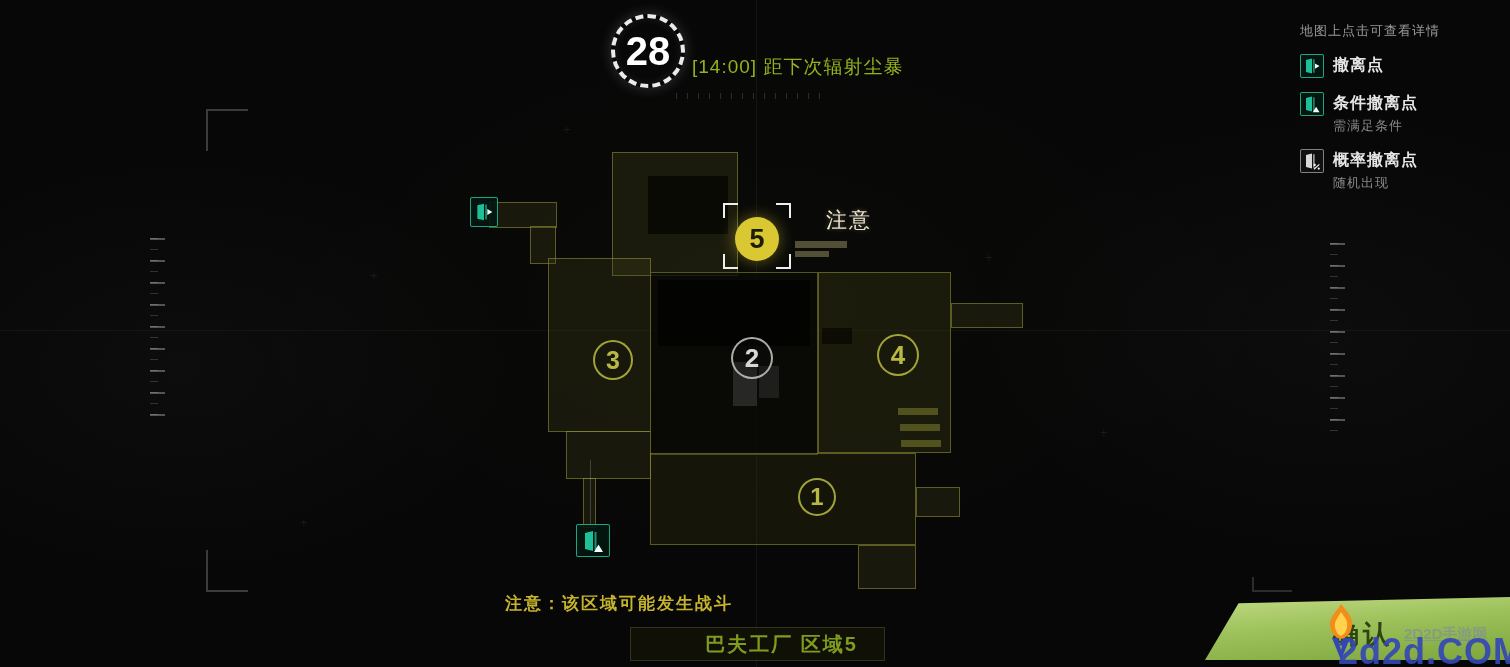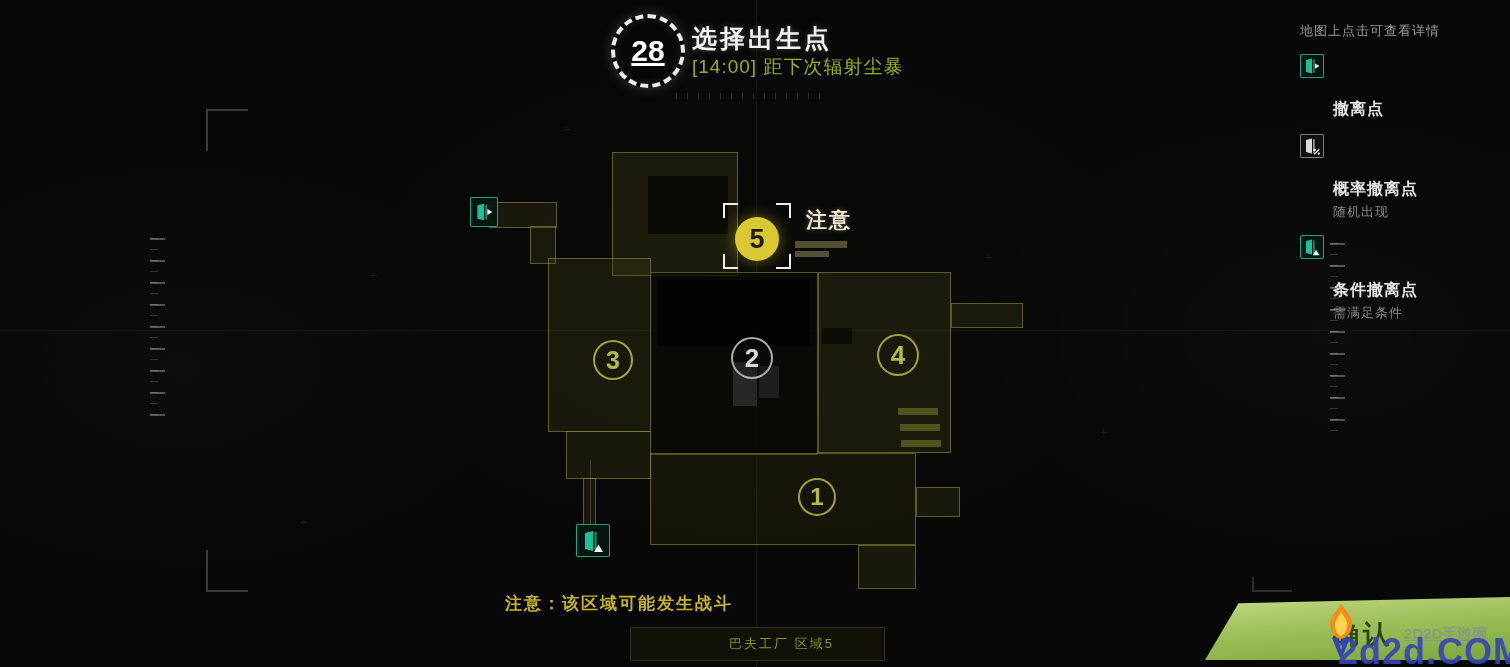--- a/index.html
+++ b/index.html
@@ -28,64 +28,64 @@
   .ruler .maj { width:15px; background:repeating-linear-gradient(180deg, rgba(255,255,255,0.30) 0 2px, transparent 2px 22px); }
   .ruler .min { width:8px;  background:repeating-linear-gradient(180deg, rgba(255,255,255,0.16) 0 1px, transparent 1px 11px); }
   #ruler-left  { left:150px; top:238px; width:15px; height:178px; }
   #ruler-right { left:1330px; top:243px; width:15px; height:192px; }
   .tickrow { position:absolute; left:676px; top:93px; width:152px; height:6px;
     background:repeating-linear-gradient(90deg, rgba(255,255,255,0.28) 0 1px, transparent 1px 11px); opacity:.55; }
   
   .timer-ring { position:absolute; left:611px; top:14px; width:74px; height:74px; border-radius:50%;
     border:4px dashed rgba(255,255,255,0.92); display:flex; align-items:center; justify-content:center;
     box-shadow:0 0 14px rgba(255,255,255,0.18), inset 0 0 10px rgba(255,255,255,0.08); }
-  .timer-num { color:#fff; font-size:30px; font-weight:bold;text-decoration:underline; }
+  .timer-num { color:#fff; font-size:40px; font-weight:bold; }
   .page-title { position:absolute; left:692px; top:22px; color:#f2f2f2; font-size:25px; font-weight:bold; letter-spacing:3px;
     text-shadow:0 0 6px rgba(255,255,255,0.25); }
   .page-sub { position:absolute; left:692px; top:54px; color:#93b31c; font-size:19px; font-weight:normal; letter-spacing:1px; }
   
   #legend { position:absolute; left:1300px; top:16px; width:200px; }
   .legend-title { color:#e8e8e8; font-size:18px; font-weight:bold; letter-spacing:2px; }
   .legend-hint { color:#9a9a9a; font-size:13px; margin-top:6px; letter-spacing:1px; }
   .legend-item { display:flex; align-items:flex-start; margin-top:14px; }
   .legend-icon { width:24px; height:24px; flex:0 0 24px; border-radius:2px; display:flex; align-items:center; justify-content:center; }
   .icon-teal { background:rgba(4,22,17,0.9); border:1.5px solid rgba(31,191,154,0.85); color:#1fbf9a; }
   .icon-gray { background:rgba(18,18,18,0.9); border:1.5px solid rgba(205,205,205,0.6); color:#d9d9d9; }
-  .legend-texts { margin-left:9px;margin-top:44px; }
+  .legend-texts { margin-left:9px; }
   .legend-label { color:#e6e6e6; font-size:16px; font-weight:bold; letter-spacing:1px; line-height:22px; }
   .legend-sub { color:#8a8a8a; font-size:13px; margin-top:3px; letter-spacing:1px; }
   
   .region { position:absolute; border:1px solid rgba(176,176,64,0.45); background:rgba(68,68,24,0.28); }
   .region.dark { background:rgba(10,10,5,0.75); }
   .subrect { position:absolute; }
   .olivebar { position:absolute; background:rgba(150,150,55,0.45); }
   #conn-line { position:absolute; left:590px; top:460px; width:1px; height:64px; background:rgba(255,255,255,0.18); }
   
   .marker { position:absolute; border-radius:50%; display:flex; align-items:center; justify-content:center; font-weight:bold; cursor:pointer; }
   .marker.outline-olive { border:2px solid rgba(178,178,62,0.9); color:#b8b845; background:rgba(20,20,8,0.25); }
   .marker.outline-white { border:2px solid rgba(190,190,190,0.9); color:#d8d8d8; background:rgba(15,15,15,0.25); }
   .marker.selected { background:#d9c832; color:#1d1d06; box-shadow:0 0 16px rgba(217,200,50,0.45); }
   
   #sel-bracket { position:absolute; left:723px; top:203px; width:68px; height:66px; }
   #sel-bracket i { position:absolute; width:15px; height:15px; border:0 solid #efefef; }
   #sel-bracket .c1 { left:0; top:0; border-left-width:2px; border-top-width:2px; }
   #sel-bracket .c2 { right:0; top:0; border-right-width:2px; border-top-width:2px; }
   #sel-bracket .c3 { left:0; bottom:0; border-left-width:2px; border-bottom-width:2px; }
   #sel-bracket .c4 { right:0; bottom:0; border-right-width:2px; border-bottom-width:2px; }
-  #sel-label { position:absolute; left:806px; top:206px; color:#eee5cd; font-size:21px; font-weight:bold; letter-spacing:2px;
+  #sel-label { position:absolute; left:826px; top:206px; color:#eee5cd; font-size:21px; font-weight:normal; letter-spacing:2px;
     text-shadow:0 0 5px rgba(255,240,200,0.3); }
   .detailbar { position:absolute; background:rgba(205,195,125,0.38); }
   
   .map-exit { position:absolute; border-radius:2px; display:flex; align-items:center; justify-content:center; cursor:pointer; }
   
   #warning-text { position:absolute; left:0; top:592px; width:1238px; text-align:center; color:#c6b42c; font-size:17px;
     font-weight:bold; letter-spacing:2px; }
   #area-box { position:absolute; left:630px; top:627px; width:255px; height:34px; background:rgba(18,18,8,0.9);
     border:1px solid rgba(80,80,45,0.55); display:flex; align-items:center; justify-content:center; }
-  #area-name { color:#7f9c1e; font-size:13px; font-weight:normal; letter-spacing:2px;margin-left:48px; }
+  #area-name { color:#7f9c1e; font-size:20px; font-weight:bold; letter-spacing:2px;margin-left:48px; }
   
   #confirm-btn { position:absolute; left:1205px; top:597px; width:305px; height:63px;
     clip-path:polygon(11% 10%, 100% 0%, 100% 100%, 0% 100%);
     background:linear-gradient(175deg, #c3dc84 0%, #9cc05a 45%, #7da63c 100%);
     border:none; cursor:pointer; }
   #confirm-label { position:absolute; left:128px; top:20px; color:#2e450f; font-size:26px; font-weight:bold; letter-spacing:4px; }
   
   #watermark { position:absolute; left:1312px; top:597px; width:198px; height:68px; pointer-events:none; }
   #wm-sitename { position:absolute; left:92px; top:28px; color:rgba(125,135,165,0.55); font-size:15px; font-weight:bold;text-decoration:underline; }
   #wm-site { position:absolute; left:26px; top:34px; color:rgba(52,70,180,0.92); font-size:36px; font-weight:bold; letter-spacing:1px; }
@@ -112,68 +112,67 @@
     </div>
   <div id="ruler-right" class="ruler">
       <div class="maj"></div>
       <div class="min"></div>
     </div>
   <div class="tickrow"></div>
 
   <div class="timer-ring">
     <span class="timer-num">28</span>
   </div>
-  <div class="page-title">选择出生点</div>
   <div class="page-sub">[14:00] 距下次辐射尘暴</div>
 
   <div id="legend">
     <div class="legend-hint">地图上点击可查看详情</div>
 
     <div class="legend-item">
       <span class="legend-icon icon-teal">
         <svg width="18" height="18" viewBox="0 0 24 24">
           <polygon points="4,4 12,2 12,22 4,20" fill="currentColor"></polygon>
           <rect x="13.5" y="3" width="2" height="18" fill="currentColor" opacity="0.75"></rect>
           <polygon points="16,8.5 22,12 16,15.5" fill="#eafff8"></polygon>
         </svg>
       </span>
       <div class="legend-texts">
         <div class="legend-label">撤离点</div>
+      </div>
+    </div>
+
+    <div class="legend-item">
+      <span class="legend-icon icon-teal">
+        <svg width="18" height="18" viewBox="0 0 24 24">
+          <polygon points="4,4 12,2 12,22 4,20" fill="currentColor"></polygon>
+          <rect x="13.5" y="3" width="2" height="18" fill="currentColor" opacity="0.75"></rect>
+          <polygon points="13,23 22,23 17.5,15.5" fill="#f2fffa"></polygon>
+        </svg>
+      </span>
+      <div class="legend-texts">
+        <div class="legend-label">条件撤离点</div>
+        <div class="legend-sub">需满足条件</div>
       </div>
     </div>
 
     <div class="legend-item">
       <span class="legend-icon icon-gray">
         <svg width="18" height="18" viewBox="0 0 24 24">
           <polygon points="4,4 12,2 12,22 4,20" fill="currentColor"></polygon>
           <rect x="13.5" y="3" width="2" height="18" fill="currentColor" opacity="0.75"></rect>
           <circle cx="15.6" cy="17.2" r="1.5" fill="#fff"></circle>
           <circle cx="21" cy="22" r="1.5" fill="#fff"></circle>
           <line x1="14.6" y1="23" x2="21.8" y2="16.4" stroke="#fff" stroke-width="1.4"></line>
         </svg>
       </span>
       <div class="legend-texts">
         <div class="legend-label">概率撤离点</div>
         <div class="legend-sub">随机出现</div>
       </div>
     </div>
-
-    <div class="legend-item">
-      <span class="legend-icon icon-teal">
-        <svg width="18" height="18" viewBox="0 0 24 24">
-          <polygon points="4,4 12,2 12,22 4,20" fill="currentColor"></polygon>
-          <rect x="13.5" y="3" width="2" height="18" fill="currentColor" opacity="0.75"></rect>
-          <polygon points="13,23 22,23 17.5,15.5" fill="#f2fffa"></polygon>
-        </svg>
-      </span>
-      <div class="legend-texts">
-        <div class="legend-label">条件撤离点</div>
-        <div class="legend-sub">需满足条件</div>
-      </div>
-    </div>
   </div>
 
   <div>
 
     <div class="region" style="left:612px; top:152px; width:126px; height:124px; background:rgba(62,62,22,0.35);"></div>
     <div class="subrect" style="left:648px; top:176px; width:80px; height:58px; background:rgba(0,0,0,0.6);"></div>
 
     <div class="region" style="left:489px; top:202px; width:68px; height:26px;"></div>
     <div class="region" style="left:530px; top:226px; width:26px; height:38px;"></div>
 

